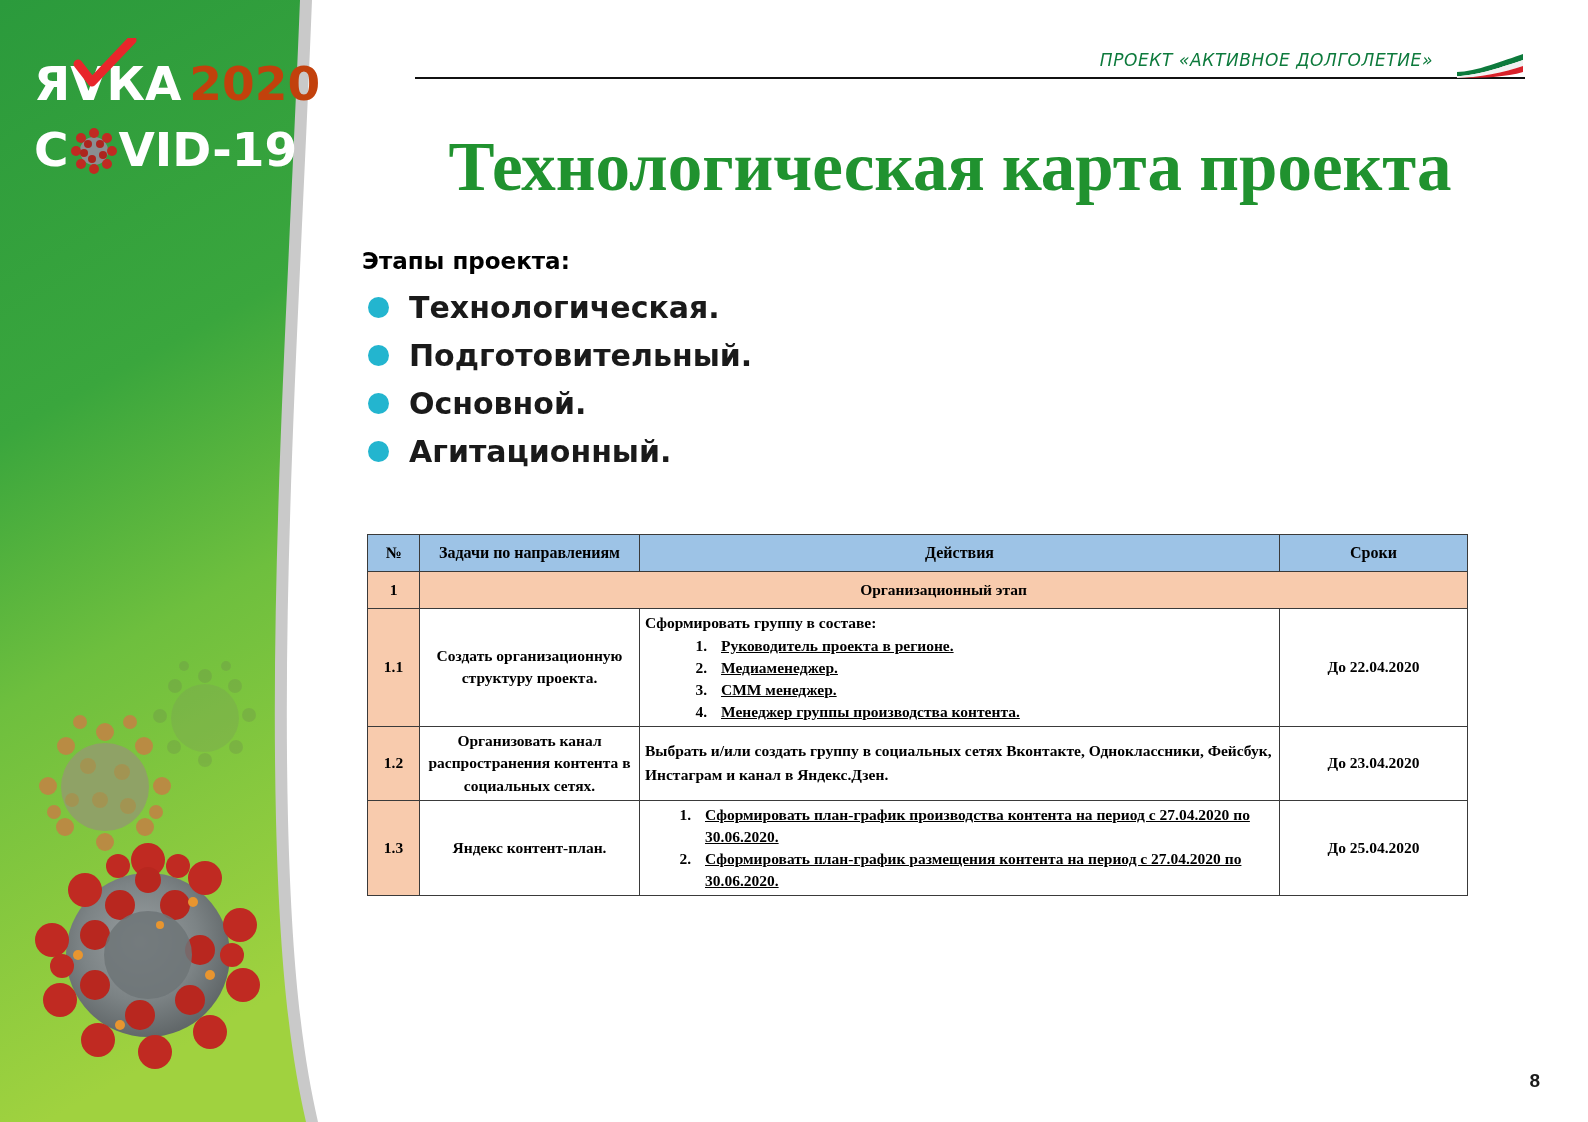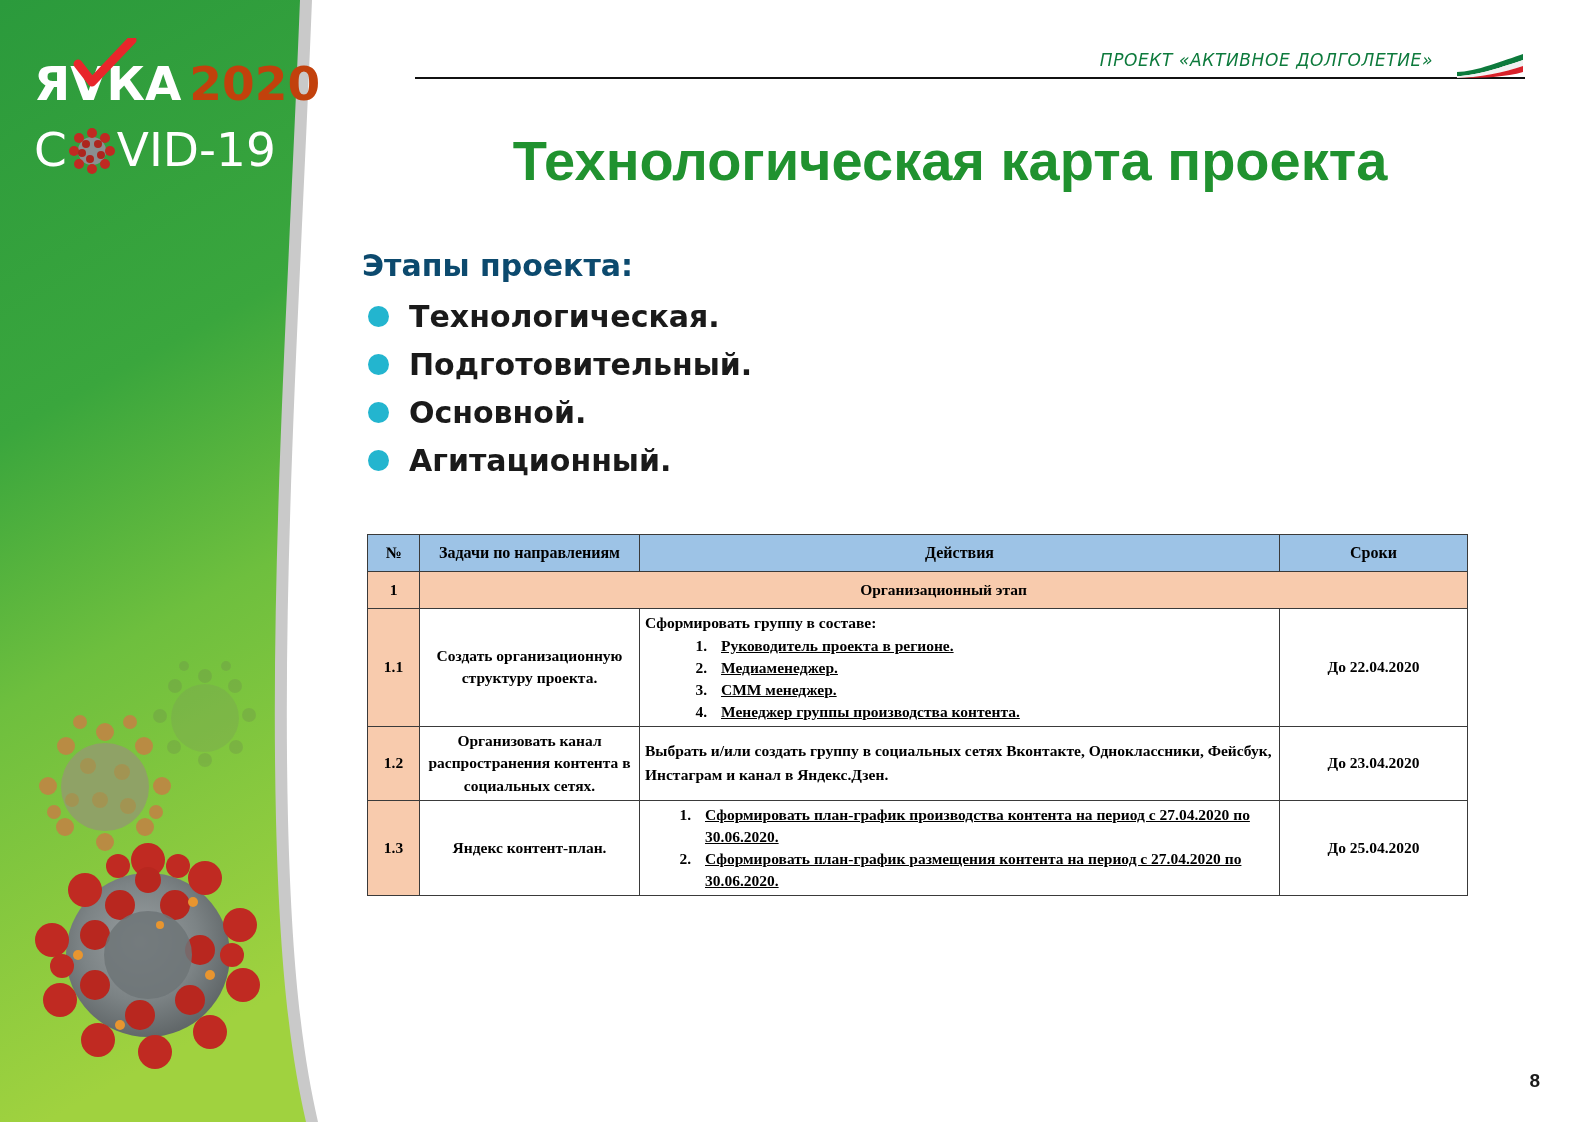--- a/index.html
+++ b/index.html
@@ -53,21 +53,21 @@
     top: -22px;
     width: 66px;
     height: 52px;
     pointer-events: none;
   }
   .logo-line2 {
     position: absolute;
     left: 0; top: 66px;
     font-family: "DejaVu Sans", sans-serif;
     font-size: 47px;
-    font-weight: normal;
+    font-weight: bold;
     color: #ffffff;
     white-space: nowrap;
     line-height: 1;
   }
   .covid-o {
     display: inline-block;
     width: 48px;
     height: 48px;
     vertical-align: -9px;
     margin: 0 1px;
@@ -109,39 +109,39 @@
     height: 26px;
   }
 
   
   #slide-title {
     position: absolute;
     left: 380px;
     top: 128px;
     width: 1140px;
     text-align: center;
-    font-family: Liberation Sans, sans-serif;
-    font-size: 56px;
+    font-family: Liberation Serif, serif;
+    font-size: 69px;
     font-weight: bold;
     color: #20922f;
     white-space: nowrap;
   }
 
   
   #stages {
     position: absolute;
     left: 362px;
     top: 248px;
     width: 700px;
   }
   #stages-heading {
     font-family: "DejaVu Sans", sans-serif;
-    font-size: 30px;
-    font-weight: bold;
-    color: #0c4a6e;
+    font-size: 23px;
+    font-weight: bold;
+    color: #000000;
     margin-bottom: 14px;
   }
   .stage-item {
     display: flex;
     align-items: center;
     margin-bottom: 10px;
     height: 38px;
   }
   .stage-bullet {
     width: 21px;

